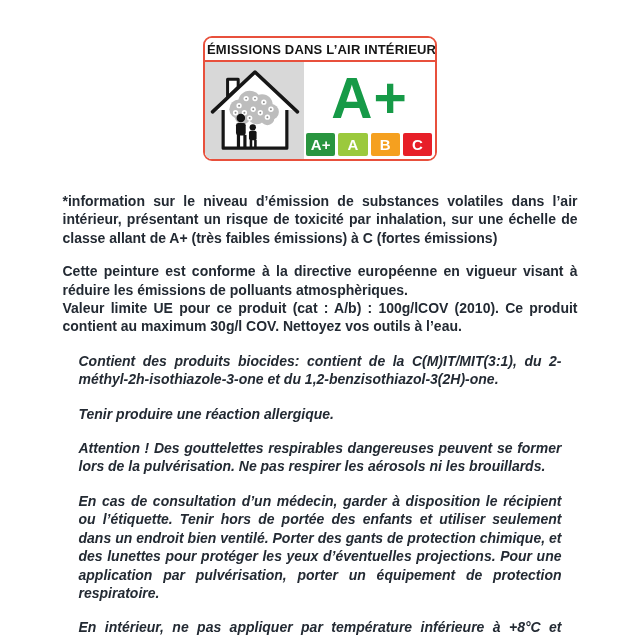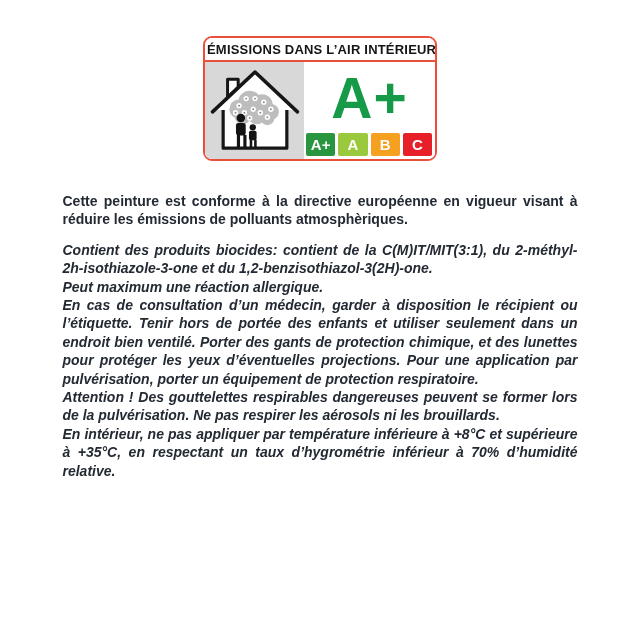--- a/index.html
+++ b/index.html
@@ -83,21 +83,21 @@
     margin: 31px auto 0 auto;
     font-size: 14px;
     line-height: 18.4px;
     font-weight: 600;
     text-align: justify;
     color: var(--text-color);
   }
   .textblock p { margin: 0; }
   .footnote { margin-bottom: 15px !important; }
   .warnings { margin-top: 9px; font-style: italic; }
-  .warnings p { margin: 0; }
+  .warnings p { margin: 16px; }
   .regs { margin-bottom: 12px; }
 </style>
 </head>
 <body>
 
 <div class="page">
 
   <div class="badge">
     <div class="badge-title">ÉMISSIONS DANS L’AIR INTÉRIEUR*</div>
     <div class="badge-body">
@@ -171,27 +171,29 @@
           <div class="scale-box scale-a">A</div>
           <div class="scale-box scale-b">B</div>
           <div class="scale-box scale-c">C</div>
         </div>
       </div>
 
     </div>
   </div>
 
   <main class="textblock">
+    <p class="footnote">*information sur le niveau d’émission de substances volatiles dans l’air intérieur, présentant un risque de toxicité par inhalation, sur une échelle de classe allant de A+ (très faibles émissions) à C (fortes émissions)</p>
 
     <div class="regs">
       <p>Cette peinture est conforme à la directive européenne en vigueur visant à réduire les émissions de polluants atmosphèriques.</p>
+      <p>Valeur limite UE pour ce produit (cat : A/b) : 100g/lCOV (2010). Ce produit contient au maximum 30g/l COV. Nettoyez vos outils à l’eau.</p>
     </div>
 
     <div class="warnings">
       <p>Contient des produits biocides: contient de la C(M)IT/MIT(3:1), du 2-méthyl-2h-isothiazole-3-one et du 1,2-benzisothiazol-3(2H)-one.</p>
-      <p>Peut maximum une réaction allergique.</p>
+      <p>Tenir produire une réaction allergique.</p>
+      <p>Attention ! Des gouttelettes respirables dangereuses peuvent se former lors de la pulvérisation. Ne pas respirer les aérosols ni les brouillards.</p>
       <p>En cas de consultation d’un médecin, garder à disposition le récipient ou l’étiquette. Tenir hors de portée des enfants et utiliser seulement dans un endroit bien ventilé. Porter des gants de protection chimique, et des lunettes pour protéger les yeux d’éventuelles projections. Pour une application par pulvérisation, porter un équipement de protection respiratoire.</p>
-      <p>Attention ! Des gouttelettes respirables dangereuses peuvent se former lors de la pulvérisation. Ne pas respirer les aérosols ni les brouillards.</p>
       <p>En intérieur, ne pas appliquer par température inférieure à +8°C et supérieure à +35°C, en respectant un taux d’hygrométrie inférieur à 70% d’humidité relative.</p>
     </div>
   </main>
 
 </div>
 
 </body></html>

